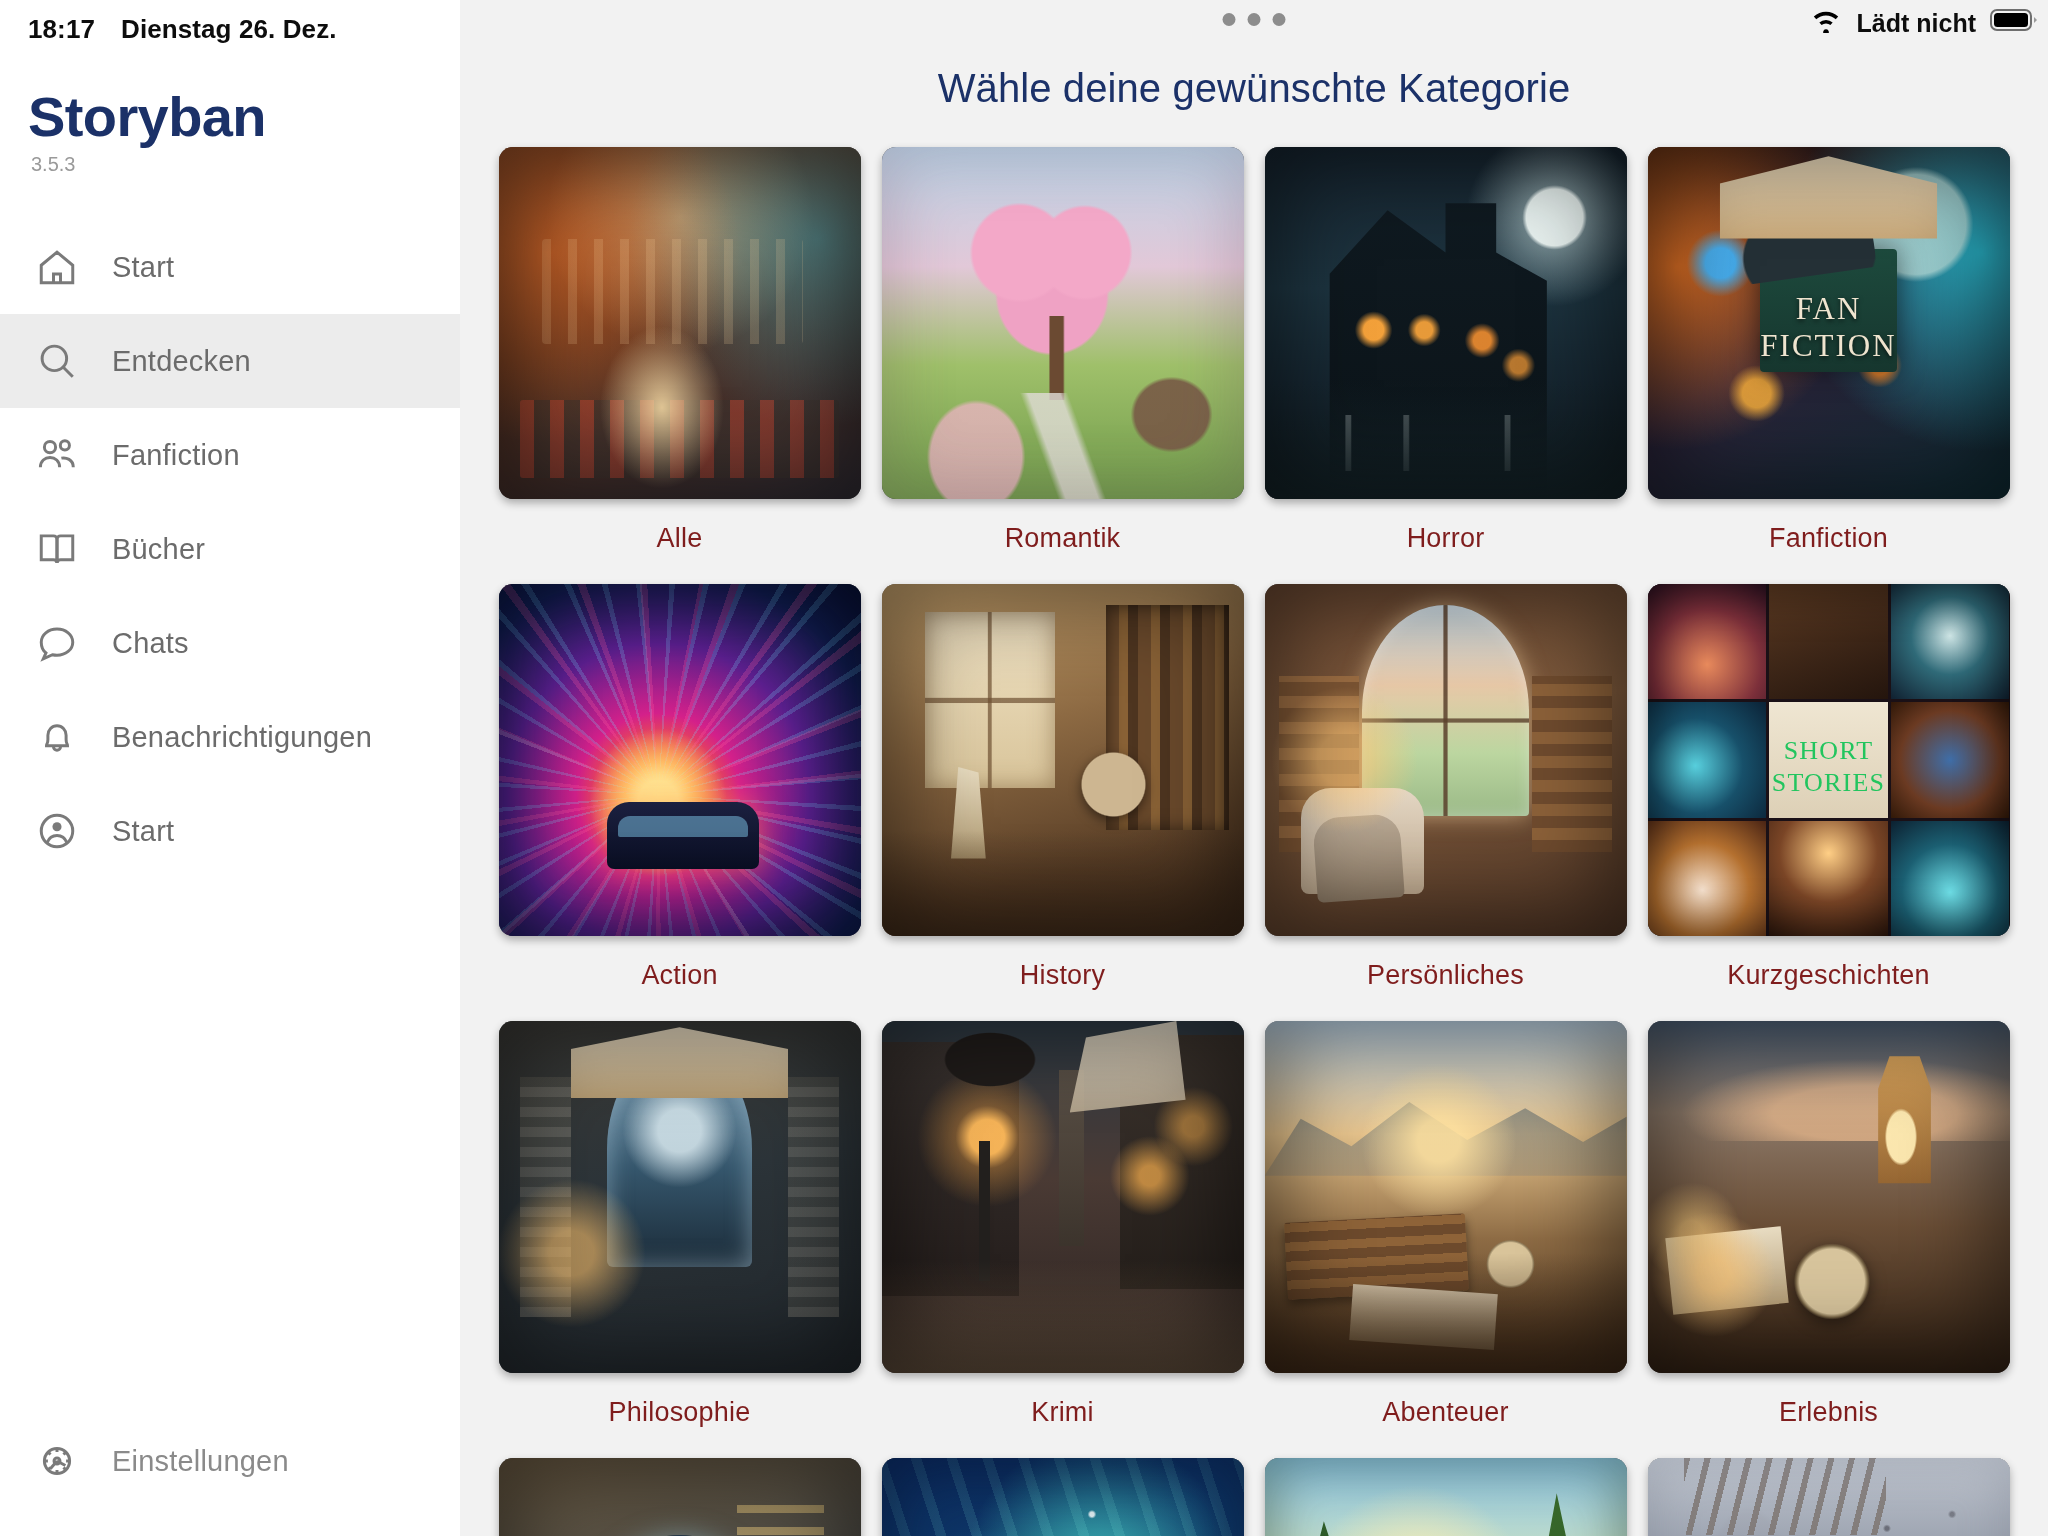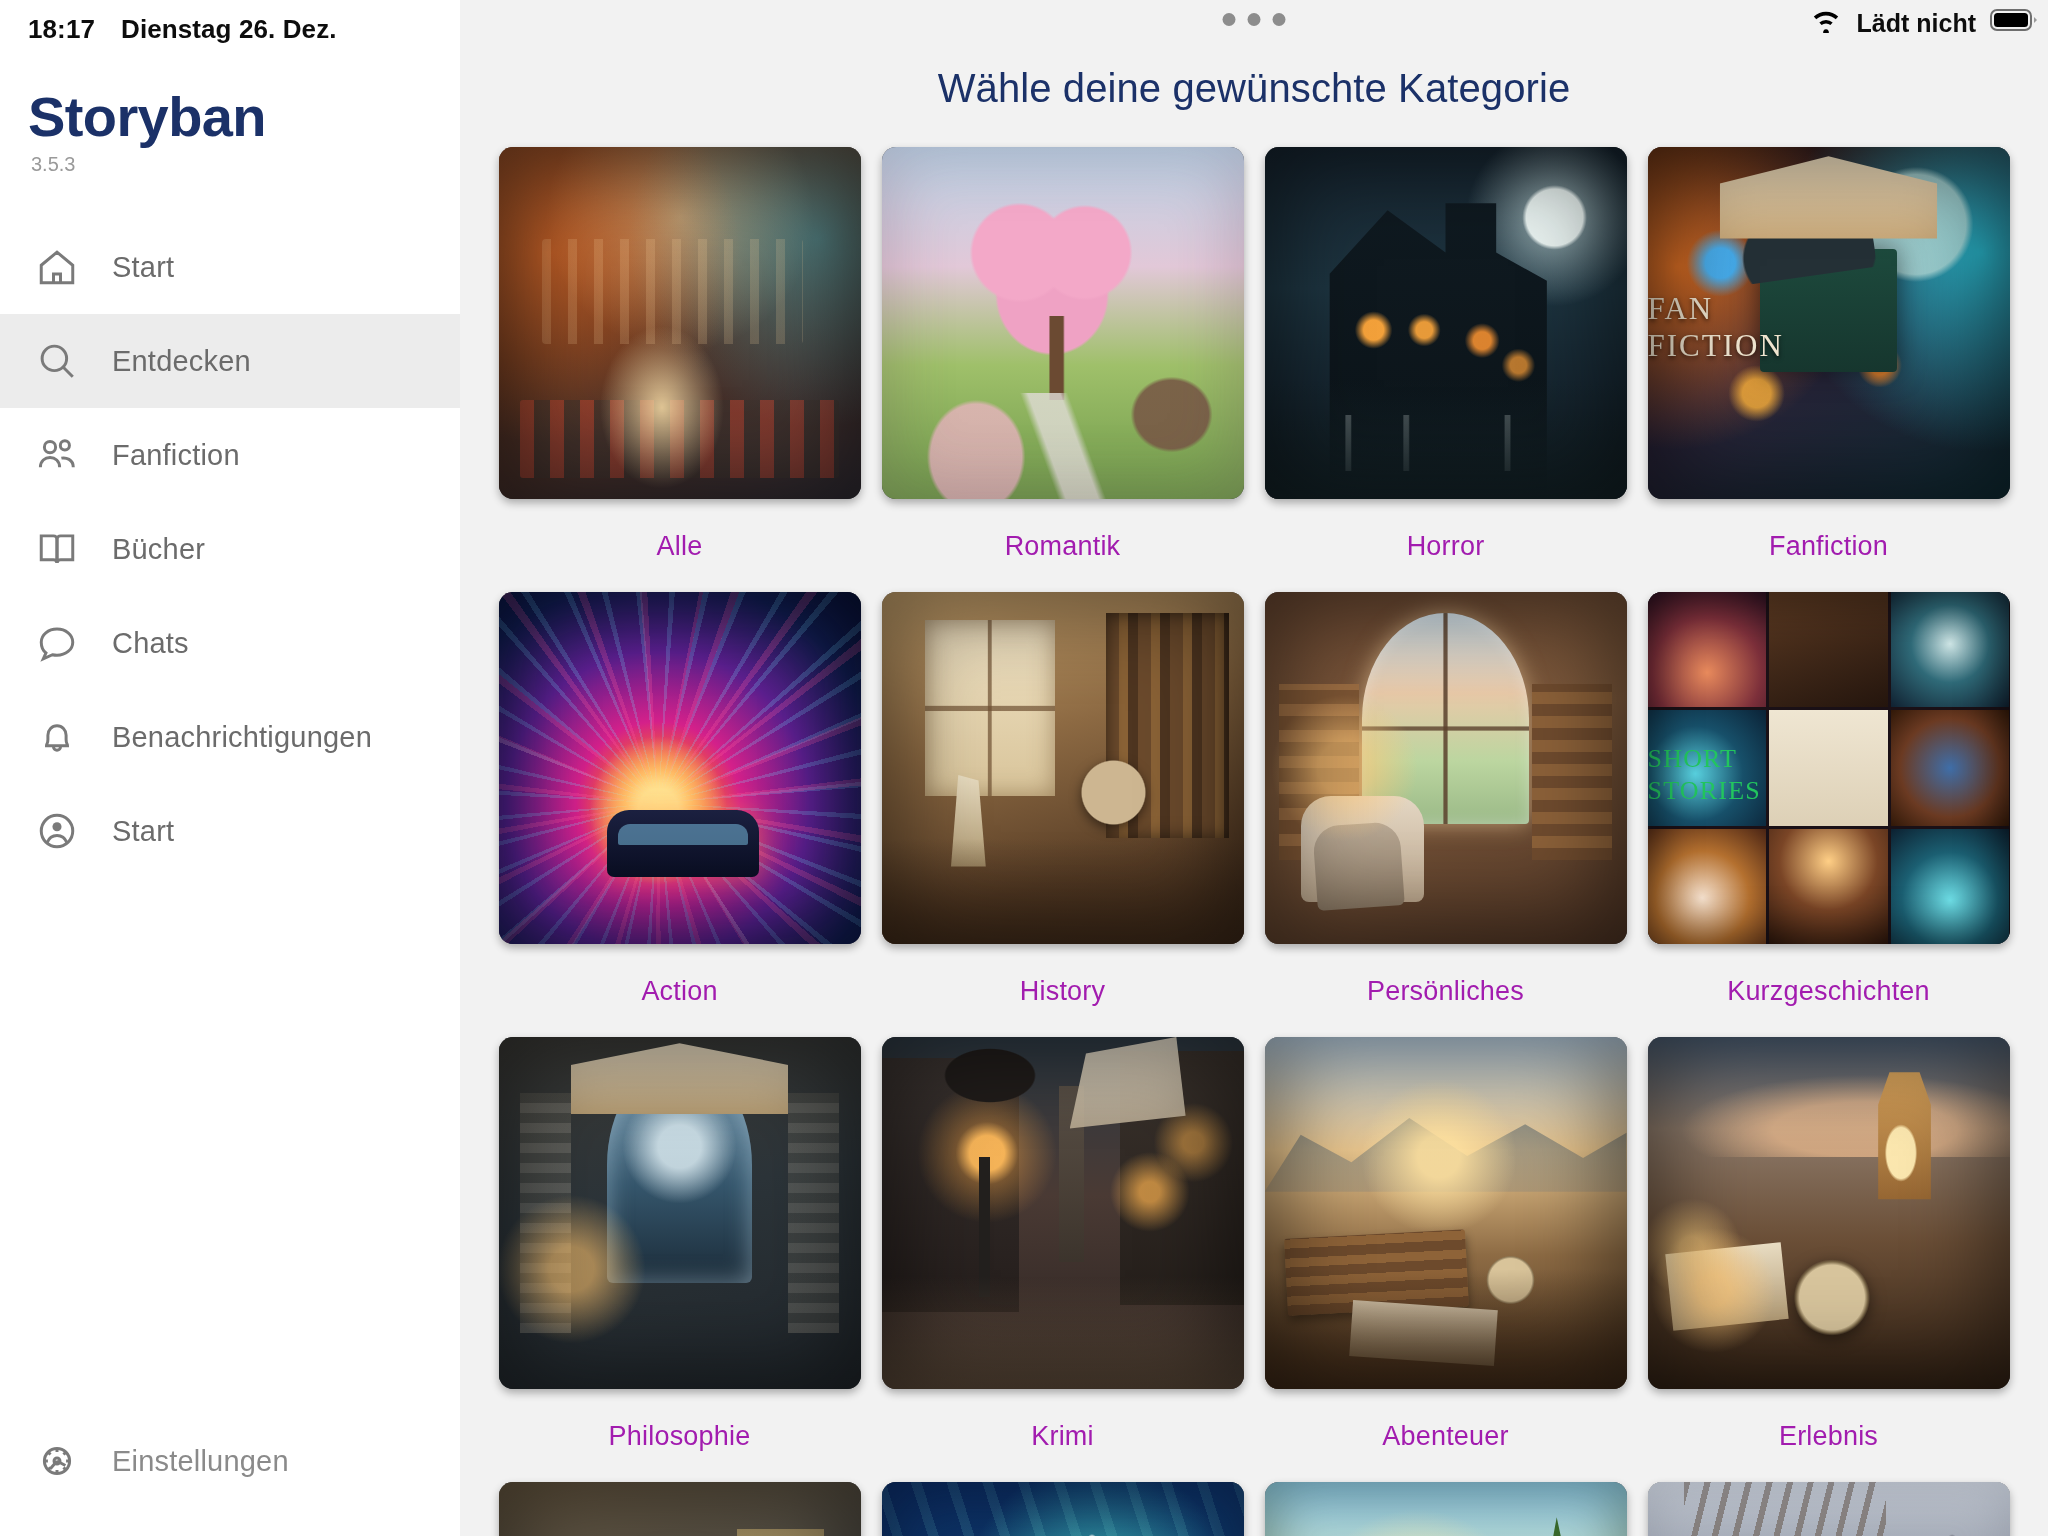--- a/index.html
+++ b/index.html
@@ -84,28 +84,28 @@
   .cell { display: flex; flex-direction: column; align-items: center; }
   .thumb {
     width: 362px; height: 352px;
     border-radius: 14px;
     box-shadow: 0 4px 9px rgba(0,0,0,0.30);
     overflow: hidden; position: relative;
     cursor: pointer;
     background: #2b2b30;
   }
   .cat-label {
-    font-size: 27px; color: #a21caf;
-    margin-top: 32px; margin-bottom: 30px;
+    font-size: 27px; color: #7f1d1d;
+    margin-top: 24px; margin-bottom: 30px;
     letter-spacing: 0.2px;
   }
   .thumb .art { position: absolute; inset: 0; }
   .thumb .overlay-text {
     position: absolute; left: 0; right: 0;
-    text-align: left;
+    text-align: center;
     font-family: "Liberation Serif", serif;
     letter-spacing: 2px;
     pointer-events: none;
   }
 
   
   .layer { position: absolute; inset: 0; }
   .vig { box-shadow: inset 0 0 80px 24px rgba(0,0,0,0.45); }
 </style>
 </head>

